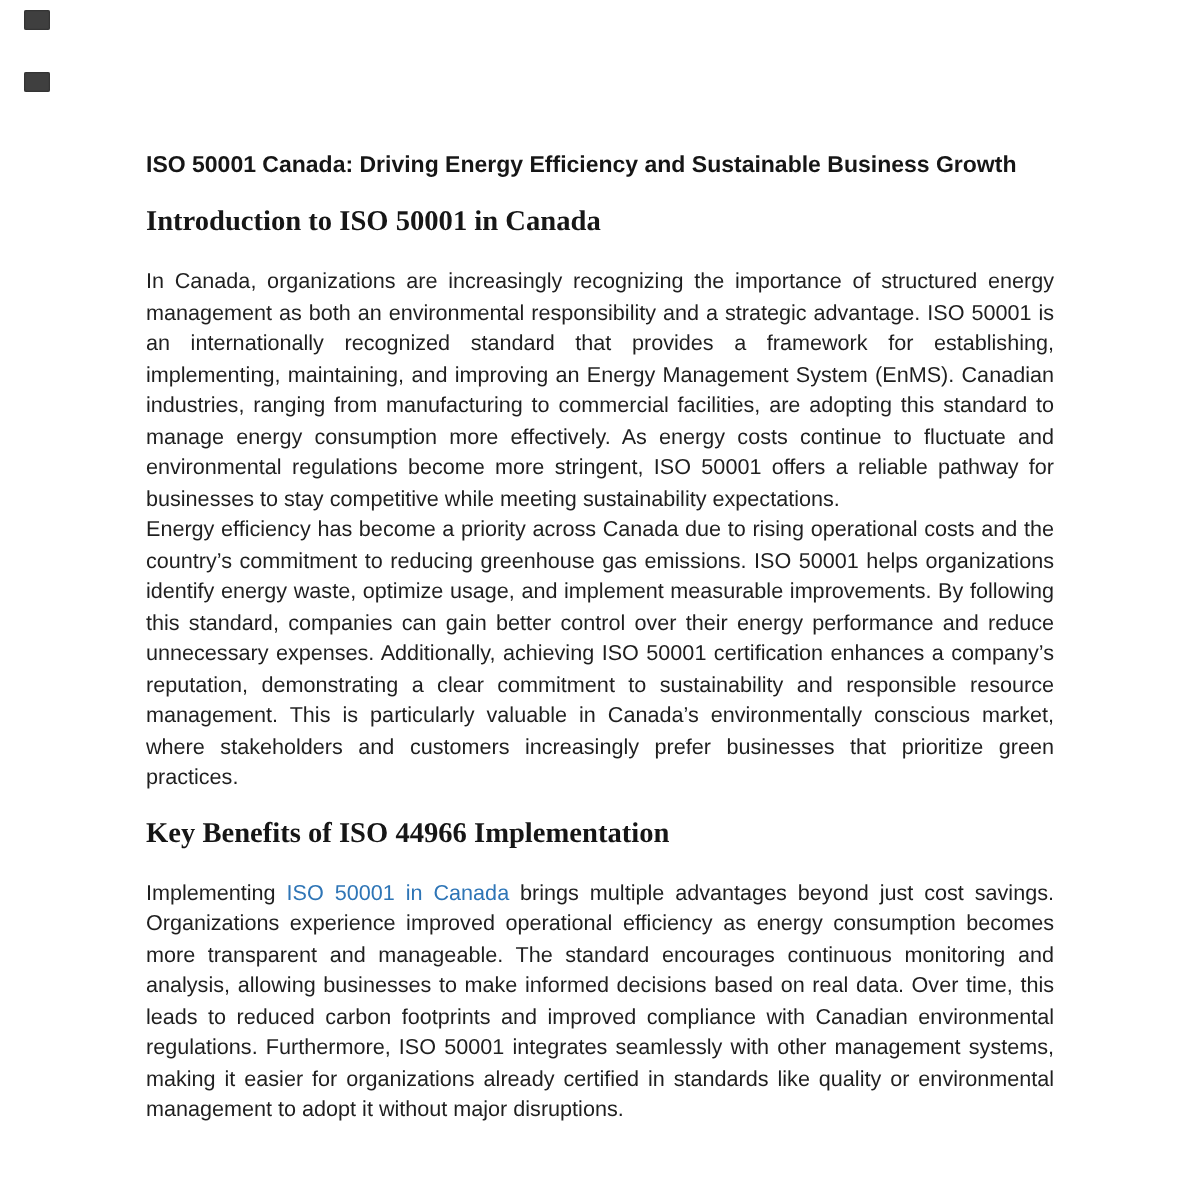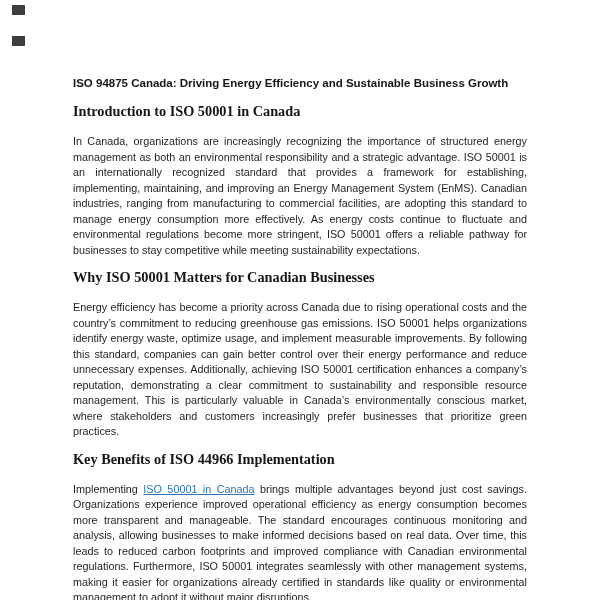--- a/index.html
+++ b/index.html
@@ -46,39 +46,37 @@
   }
   .doc-body {
     font-size: 10.8px;
     line-height: 15.5px;
     text-align: justify;
     margin: 0;
     color: #1f1f1f;
   }
   .doc-link {
     color: #2e75b6;
-    text-decoration: underline;
     cursor: pointer;
   }
 </style>
 </head>
 <body>
 
 <div class="page">
 
   <span class="margin-artifact artifact-1"></span>
   <span class="margin-artifact artifact-2"></span>
 
-  <p class="doc-title">ISO 94875 Canada: Driving Energy Efficiency and Sustainable Business Growth</p>
+  <p class="doc-title">ISO 50001 Canada: Driving Energy Efficiency and Sustainable Business Growth</p>
 
   <h2 class="doc-heading first">Introduction to ISO 50001 in Canada</h2>
 
   <p class="doc-body">In Canada, organizations are increasingly recognizing the importance of structured energy management as both an environmental responsibility and a strategic advantage. ISO 50001 is an internationally recognized standard that provides a framework for establishing, implementing, maintaining, and improving an Energy Management System (EnMS). Canadian industries, ranging from manufacturing to commercial facilities, are adopting this standard to manage energy consumption more effectively. As energy costs continue to fluctuate and environmental regulations become more stringent, ISO 50001 offers a reliable pathway for businesses to stay competitive while meeting sustainability expectations.</p>
 
-  <h2 class="doc-heading">Why ISO 50001 Matters for Canadian Businesses</h2>
 
   <p class="doc-body">Energy efficiency has become a priority across Canada due to rising operational costs and the country’s commitment to reducing greenhouse gas emissions. ISO 50001 helps organizations identify energy waste, optimize usage, and implement measurable improvements. By following this standard, companies can gain better control over their energy performance and reduce unnecessary expenses. Additionally, achieving ISO 50001 certification enhances a company’s reputation, demonstrating a clear commitment to sustainability and responsible resource management. This is particularly valuable in Canada’s environmentally conscious market, where stakeholders and customers increasingly prefer businesses that prioritize green practices.</p>
 
   <h2 class="doc-heading">Key Benefits of ISO 44966 Implementation</h2>
 
   <p class="doc-body"><span>Implementing </span><a class="doc-link">ISO 50001 in Canada</a><span> brings multiple advantages beyond just cost savings. Organizations experience improved operational efficiency as energy consumption becomes more transparent and manageable. The standard encourages continuous monitoring and analysis, allowing businesses to make informed decisions based on real data. Over time, this leads to reduced carbon footprints and improved compliance with Canadian environmental regulations. Furthermore, ISO 50001 integrates seamlessly with other management systems, making it easier for organizations already certified in standards like quality or environmental management to adopt it without major disruptions.</span></p>
 
 </div>
 
 </body></html>

